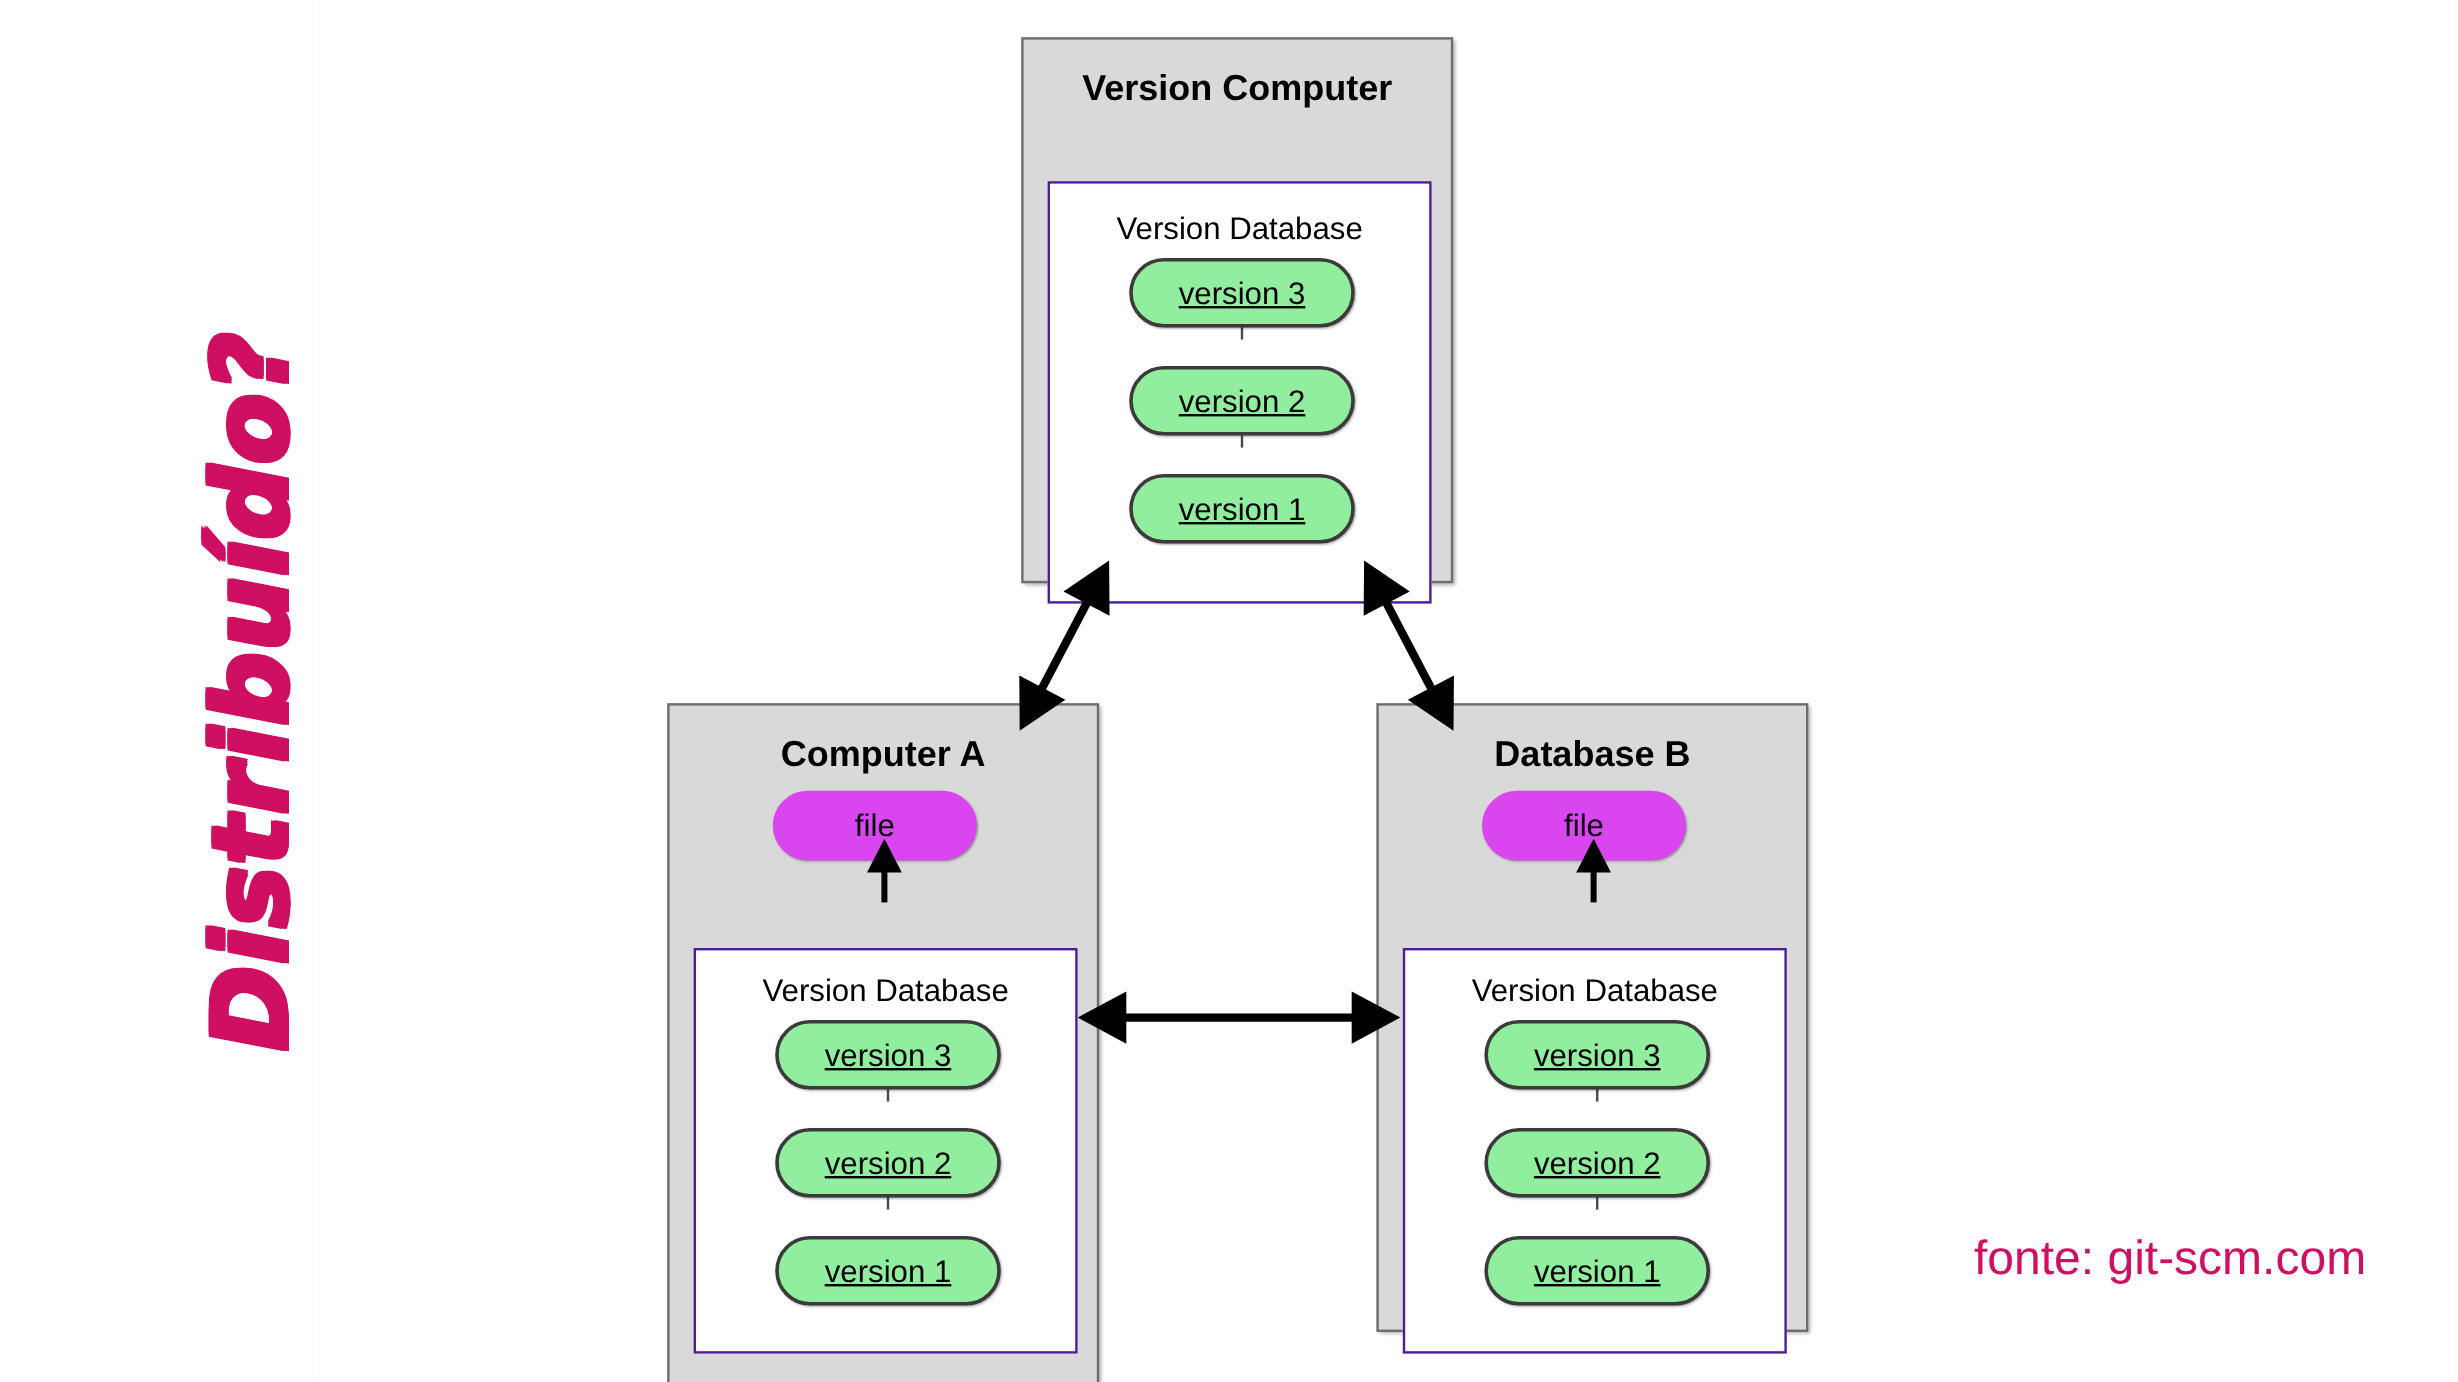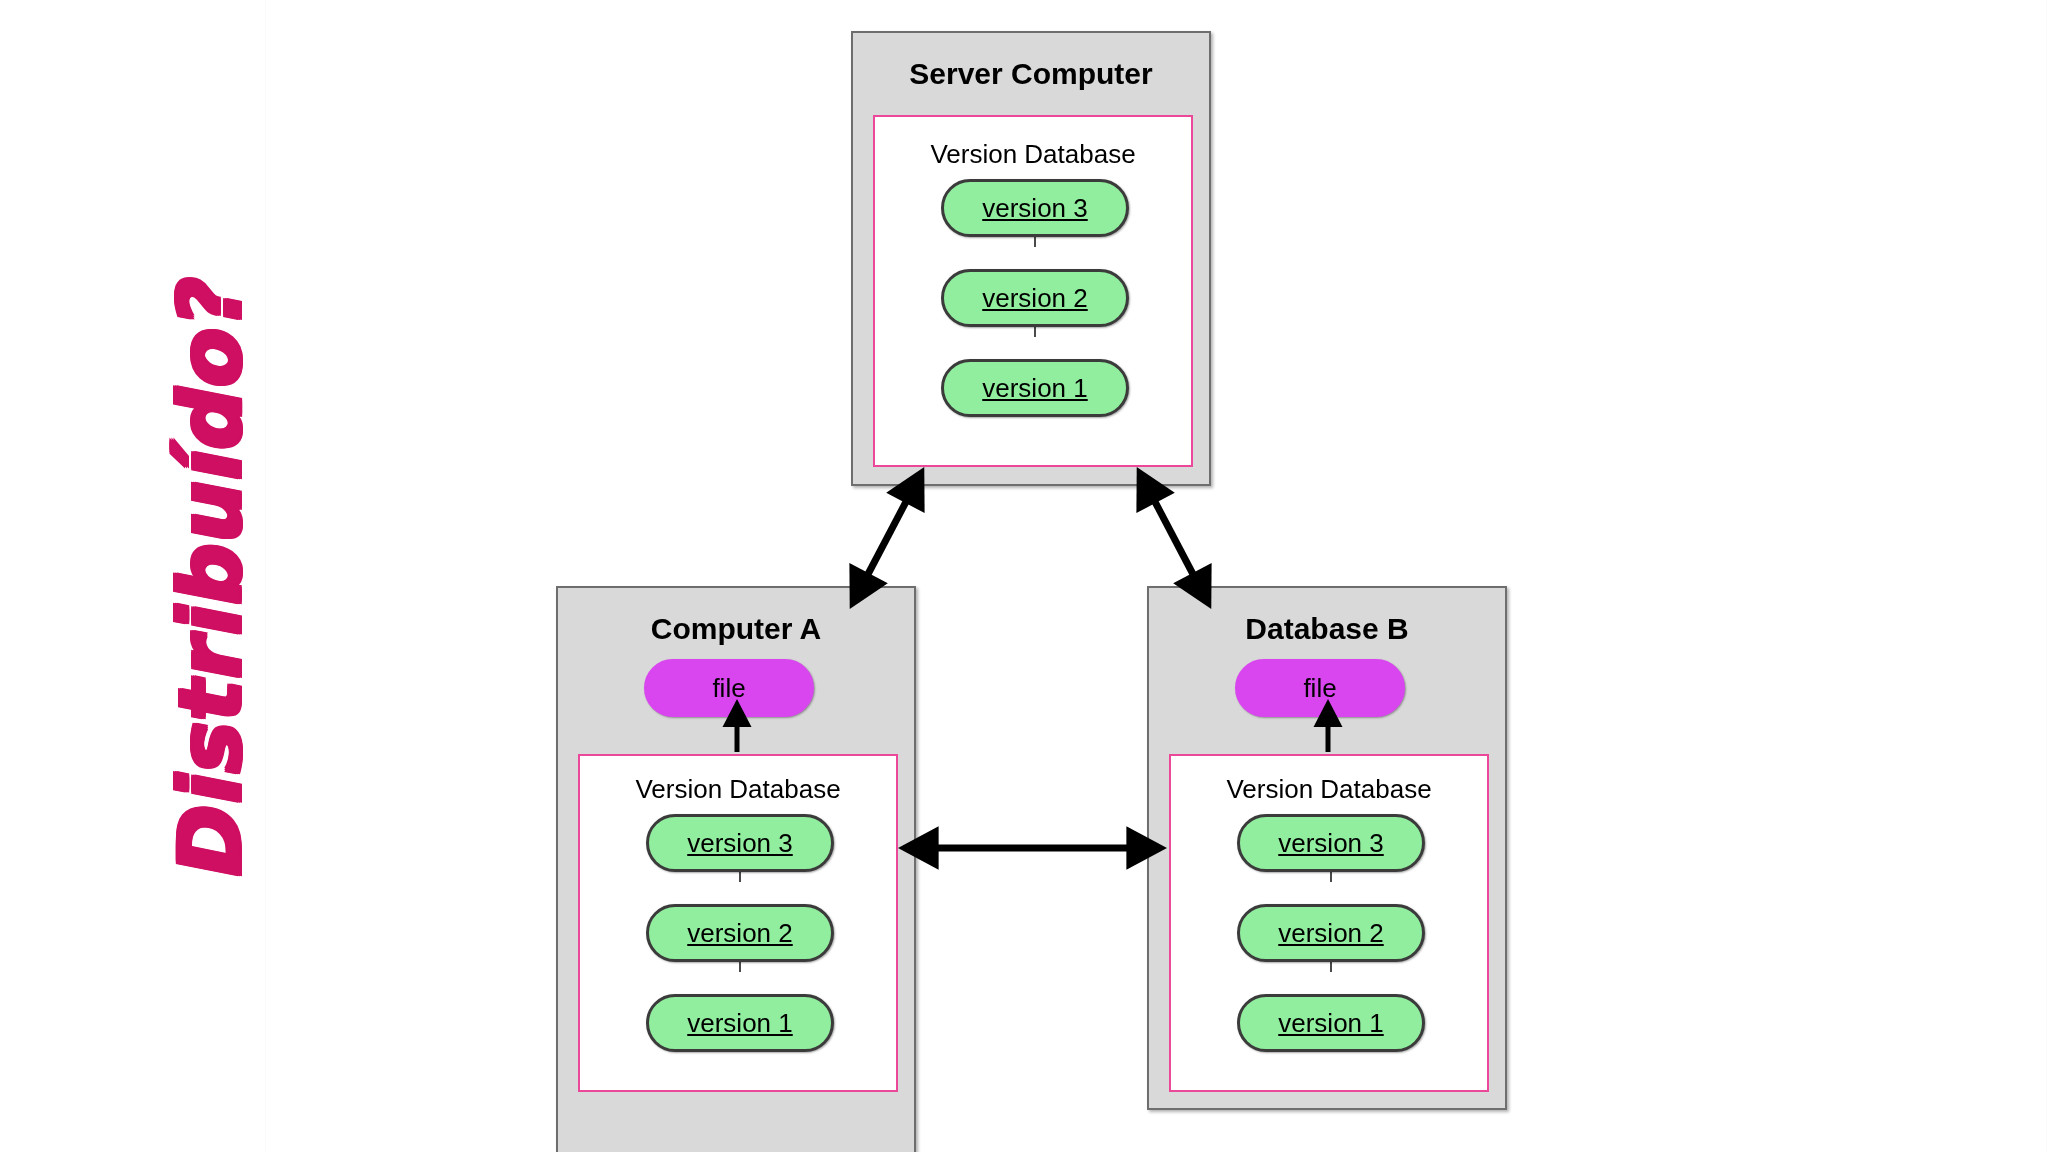--- a/index.html
+++ b/index.html
@@ -66,22 +66,23 @@
     text-align: center;
     font-weight: bold;
     color: #000000;
     font-family: "Liberation Sans", sans-serif;
   }
 
   
   .vdb-box {
     position: absolute;
     background: #ffffff;
-    border: 2px solid #ec4899;
+    border: 2px solid #4c1d95;
     box-sizing: border-box;
+    margin-top: 36px;
   }
   .vdb-title {
     text-align: center;
     color: #000000;
     font-family: "Liberation Sans", sans-serif;
   }
 
   
   .pill {
     position: absolute;
@@ -137,21 +138,21 @@
 <div id="page">
 
   <div class="slide-edge" style="left:265px;"></div>
   <div class="slide-edge" style="left:2046px;"></div>
 
   <div id="vertical-title">
     <span class="vt-inner">Distribuído?</span>
   </div>
 
   <div class="computer-box" style="left:851px; top:31px; width:360px; height:455px;">
-    <div class="computer-title" style="position:absolute; left:0; top:24px; width:100%; font-size:30px;">Server Computer</div>
+    <div class="computer-title" style="position:absolute; left:0; top:24px; width:100%; font-size:30px;">Version Computer</div>
 
     <div class="vdb-box" style="left:20px; top:82px; width:320px; height:352px;">
       <div class="vdb-title" style="position:absolute; left:0; top:22px; width:100%; font-size:26px;">Version Database</div>
 
       <div class="pill-connector" style="left:159px; top:108px; height:22px;"></div>
       <div class="pill-connector" style="left:159px; top:198px; height:22px;"></div>
 
       <div class="pill version" style="left:66px; top:62px; width:188px; height:58px; font-size:26px;">version 3</div>
       <div class="pill version" style="left:66px; top:152px; width:188px; height:58px; font-size:26px;">version 2</div>
       <div class="pill version" style="left:66px; top:242px; width:188px; height:58px; font-size:26px;">version 1</div>
@@ -209,14 +210,15 @@
 
     <line x1="1153" y1="498" x2="1195" y2="578" stroke="#000000" stroke-width="7" marker-start="url(#head-start)" marker-end="url(#head-end)"></line>
 
     <line x1="933" y1="848" x2="1132" y2="848" stroke="#000000" stroke-width="7" marker-start="url(#head-start)" marker-end="url(#head-end)"></line>
 
     <line x1="737" y1="752" x2="737" y2="722" stroke="#000000" stroke-width="5" marker-end="url(#head-end-small)"></line>
 
     <line x1="1328" y1="752" x2="1328" y2="722" stroke="#000000" stroke-width="5" marker-end="url(#head-end-small)"></line>
   </svg>
 
+  <div id="source-credit" style="left:1645px; top:1027px;">fonte: git-scm.com</div>
 
 </div>
 
 </body></html>

